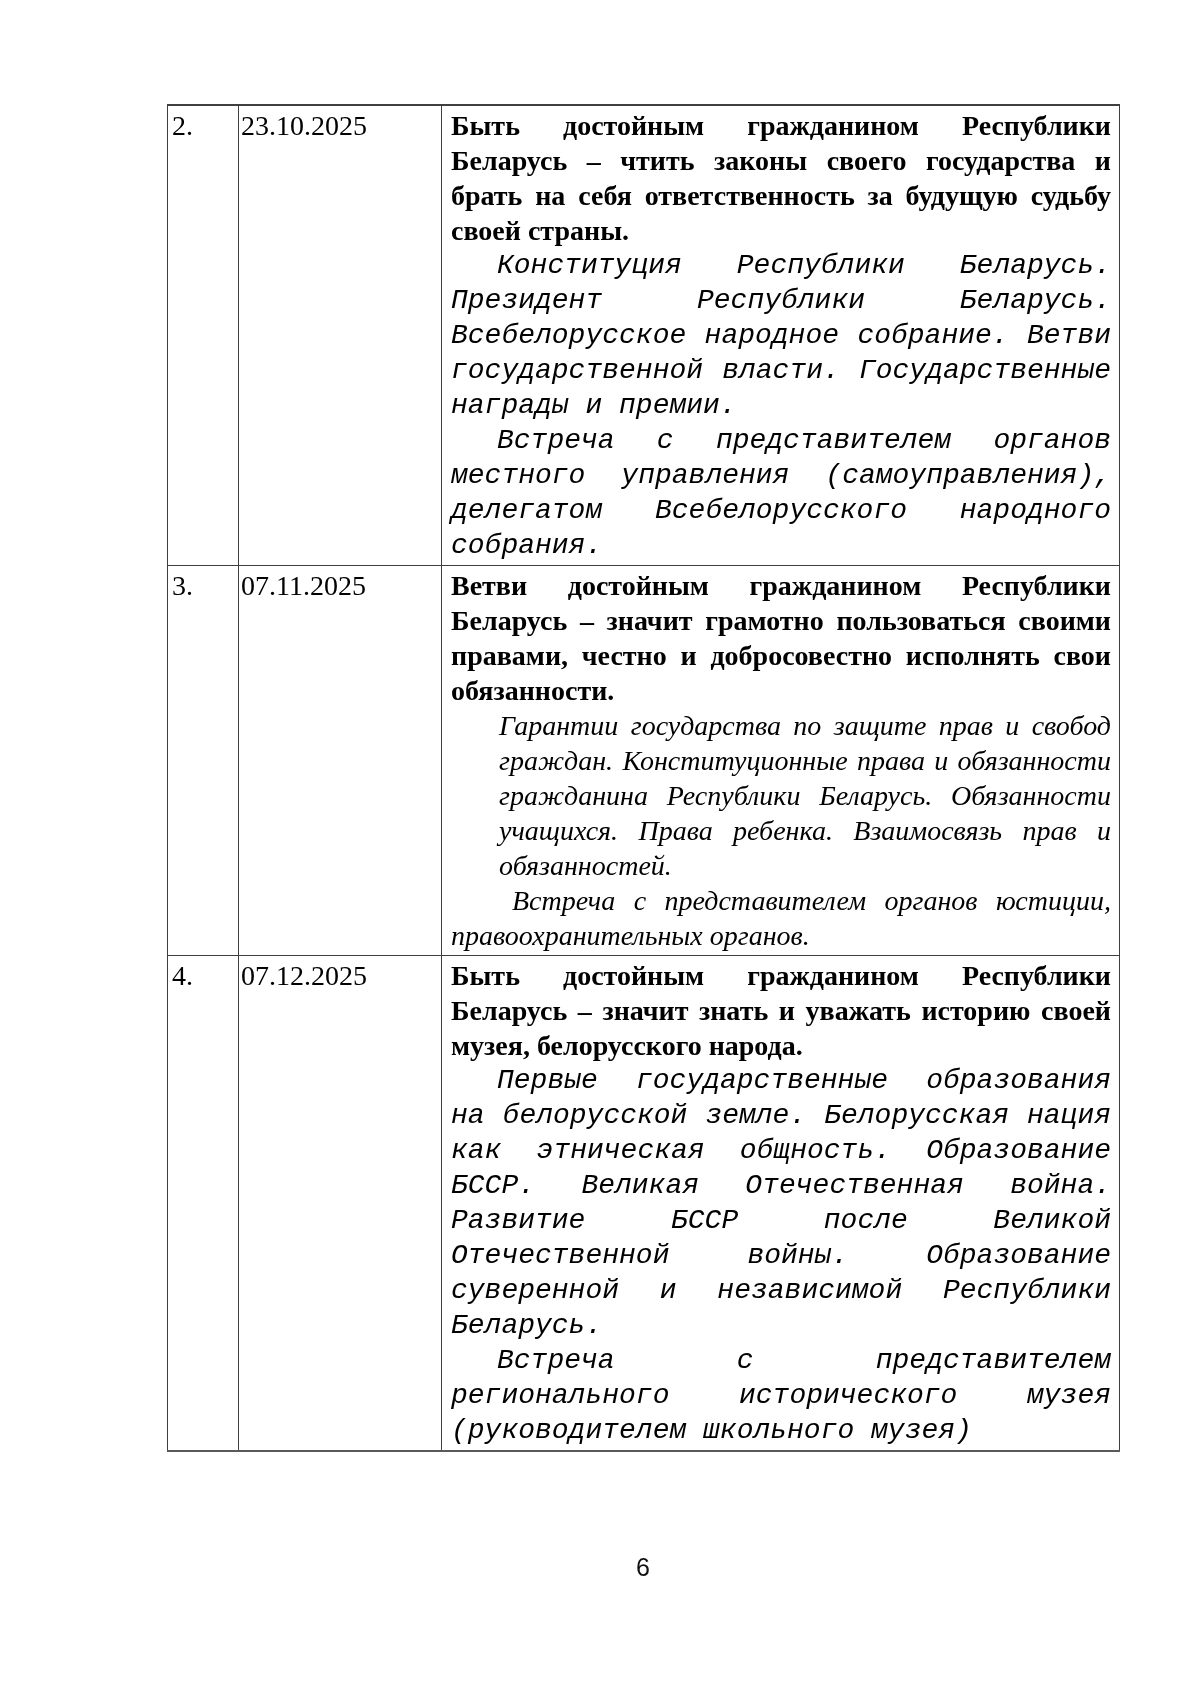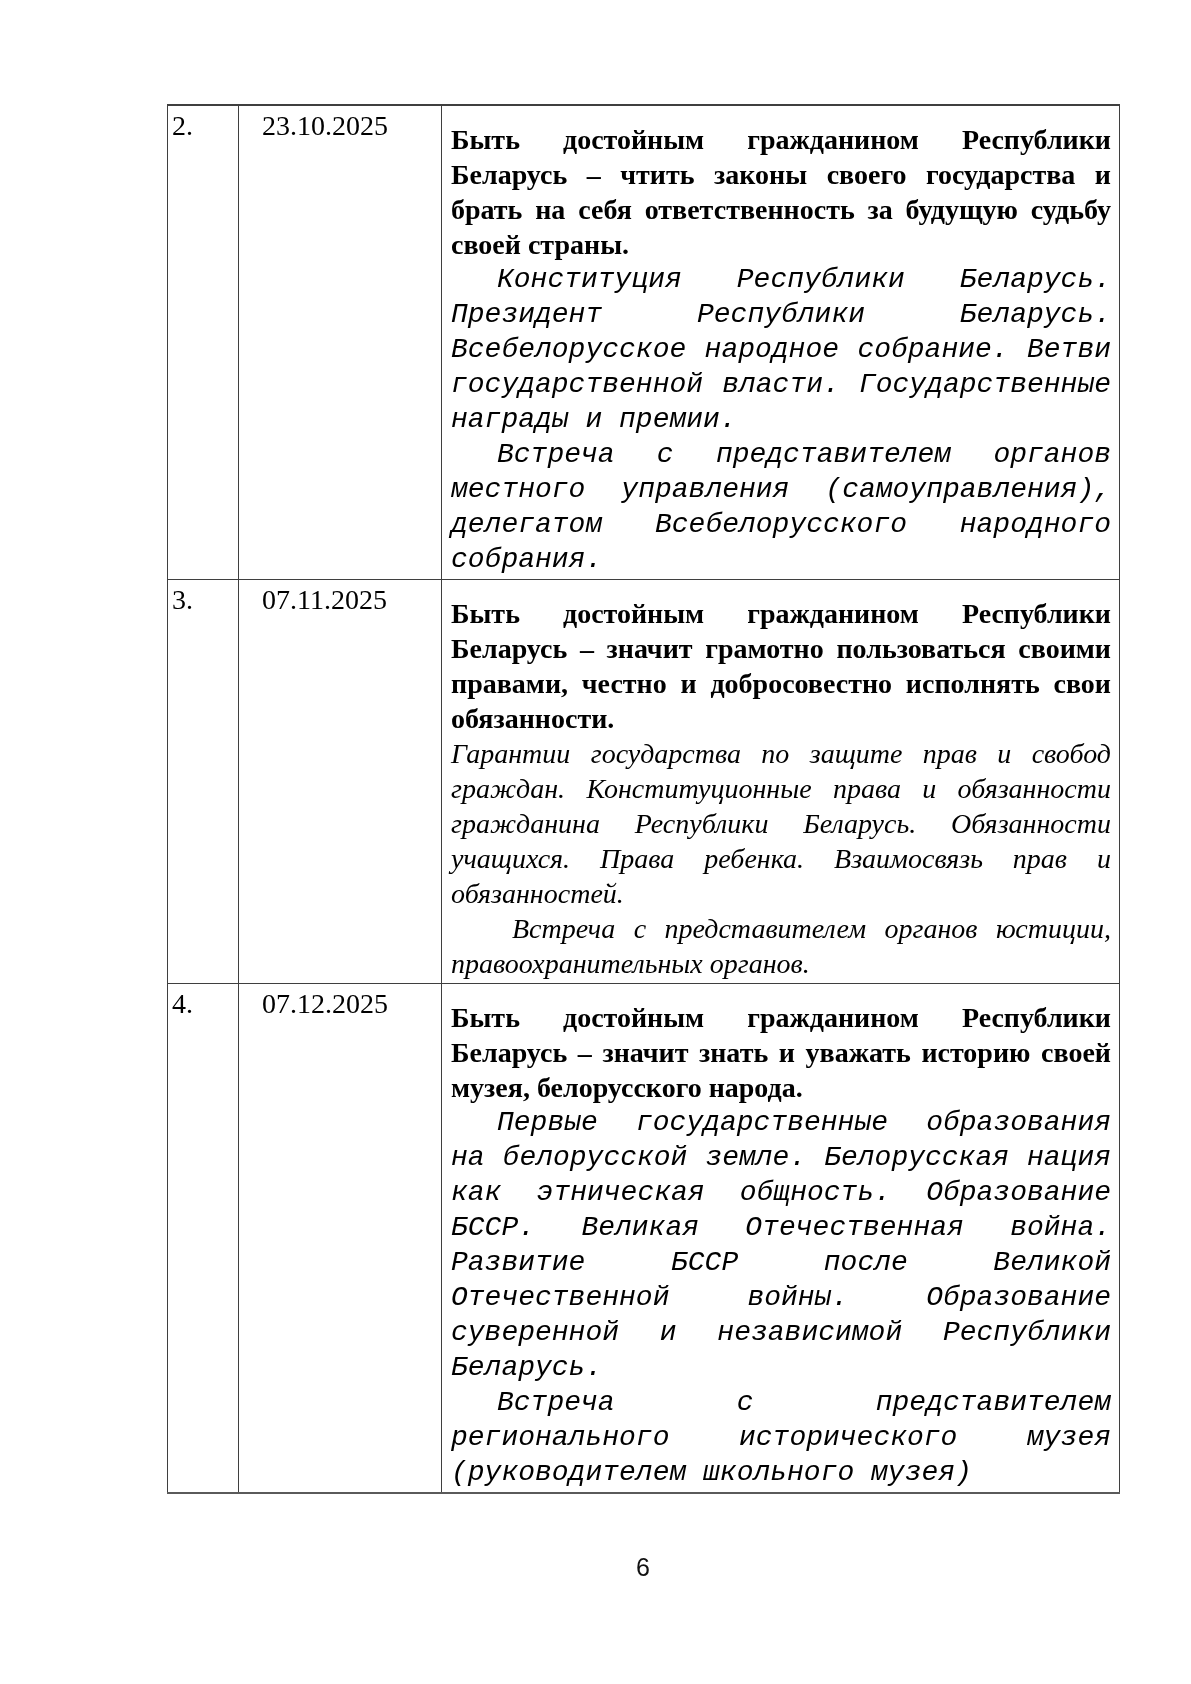--- a/index.html
+++ b/index.html
@@ -27,38 +27,38 @@
   }
   .doc-table td {
     border: 1px solid #3f3f3f;
     vertical-align: top;
     font-size: 28px;
     line-height: 35px;
     padding: 2px 4px 2px 5px;
     overflow: hidden;
   }
   .doc-table td.c-num   { padding-left: 4px; }
-  .doc-table td.c-date  { padding-left: 23px; }
+  .doc-table td.c-date  { padding-left: 2px; }
   .doc-table td.c-content {
-    padding: 16px 8px 2px 9px;
+    padding: 2px 8px 2px 9px;
     text-align: justify;
   }
   tr.row-h0 { height: 387px; }
   tr.row-h1 { height: 378px; }
   tr.row-h2 { height: 451px; }
 
   .topic-title {
     font-weight: 700;
     margin: 0;
   }
   .topic-para {
     font-style: italic;
     margin: 0;
   }
-  .ind-none   { text-indent: 0; }
+  .ind-none   { text-indent: 0; margin-left: 48px; }
   .ind-normal { text-indent: 46px; font-family: Liberation Mono, monospace; }
   .ind-deep   { text-indent: 61px; font-style: italic; }
 
   .page-footer {
     position: absolute;
     left: 167px;
     top: 1552px;
     width: 952px;
     text-align: center;
     font-family: "Liberation Sans", "DejaVu Sans", sans-serif;
@@ -83,21 +83,21 @@
     <td class="c-content">
           <p class="topic-title">Быть достойным гражданином Республики Беларусь – чтить законы своего государства и брать на себя ответственность за будущую судьбу своей страны.</p>
           <p class="topic-para ind-normal">Конституция Республики Беларусь. Президент Республики Беларусь. Всебелорусское народное собрание. Ветви государственной власти. Государственные награды и премии.</p>
           <p class="topic-para ind-normal">Встреча с представителем органов местного управления (самоуправления), делегатом Всебелорусского народного собрания.</p>
         </td>
   </tr>
       <tr class="row-h1">
     <td class="c-num">3.</td>
     <td class="c-date">07.11.2025</td>
     <td class="c-content">
-          <p class="topic-title">Быть достойным гражданином Республики Беларусь – значит грамотно пользоваться своими правами, честно и добросовестно исполнять свои обязанности.</p>
+          <p class="topic-title">Ветви достойным гражданином Республики Беларусь – значит грамотно пользоваться своими правами, честно и добросовестно исполнять свои обязанности.</p>
           <p class="topic-para ind-none">Гарантии государства по защите прав и свобод граждан. Конституционные права и обязанности гражданина Республики Беларусь. Обязанности учащихся. Права ребенка. Взаимосвязь прав и обязанностей.</p>
           <p class="topic-para ind-deep">Встреча с представителем органов юстиции, правоохранительных органов.</p>
         </td>
   </tr>
       <tr class="row-h2">
     <td class="c-num">4.</td>
     <td class="c-date">07.12.2025</td>
     <td class="c-content">
           <p class="topic-title">Быть достойным гражданином Республики Беларусь – значит знать и уважать историю своей музея, белорусского народа.</p>
           <p class="topic-para ind-normal">Первые государственные образования на белорусской земле. Белорусская нация как этническая общность. Образование БССР. Великая Отечественная война. Развитие БССР после Великой Отечественной войны. Образование суверенной и независимой Республики Беларусь.</p>

